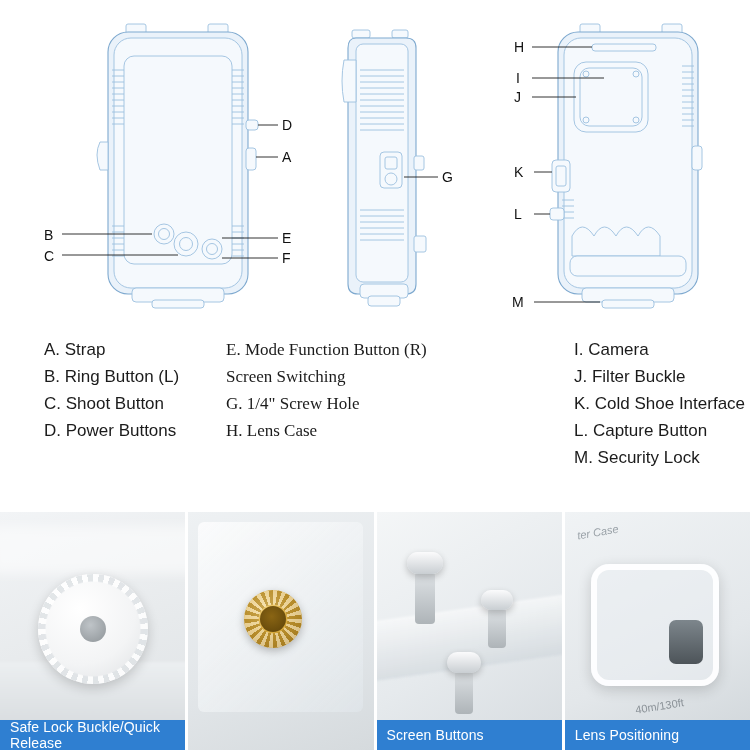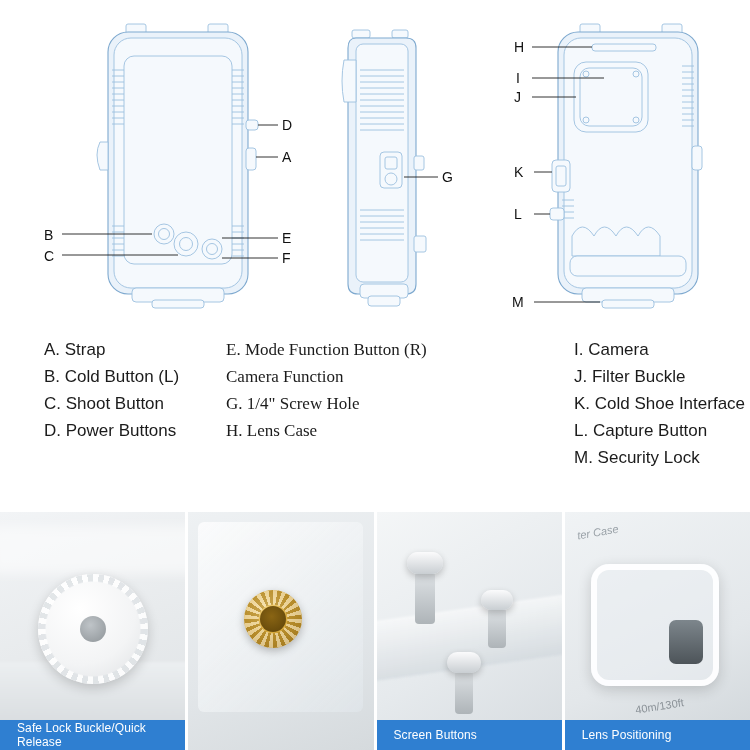--- a/index.html
+++ b/index.html
@@ -66,24 +66,24 @@
   .photo .scene {
     position: absolute;
     inset: 0;
   }
   .caption {
     position: absolute;
     left: 0; right: 0; bottom: 0;
     height: 30px;
     background: #2f7fd1;
     color: #ffffff;
-    font-size: 12px;
+    font-size: 14px;
     display: flex;
     align-items: center;
-    padding-left: 17px;
+    padding-left: 10px;
     letter-spacing: .1px;
   }
 
   
   .p1 .scene { background: linear-gradient(160deg,#f2f4f6 0%,#e7eaec 55%,#dfe3e6 100%); }
   .p1 .blurbar {
     position:absolute; left:-10px; top:14px; width:230px; height:48px;
     background:rgba(255,255,255,.55); filter:blur(6px); border-radius:8px;
   }
   .p1 .knob {
@@ -371,27 +371,27 @@
         <text class="lbl" x="514" y="177">K</text>
         <text class="lbl" x="514" y="219">L</text>
         <text class="lbl" x="512" y="307">M</text>
       </g>
     </svg>
   </div>
 
   <div id="legend">
     <div class="legend-col c1">
       <div class="legend-item">A. Strap</div>
-      <div class="legend-item">B. Cold Button (L)</div>
+      <div class="legend-item">B. Ring Button (L)</div>
       <div class="legend-item">C. Shoot Button</div>
       <div class="legend-item">D. Power Buttons</div>
     </div>
     <div class="legend-col c2">
       <div class="legend-item">E. Mode Function Button (R)</div>
-      <div class="legend-item">Camera Function</div>
+      <div class="legend-item">Screen Switching</div>
       <div class="legend-item">G. 1/4" Screw Hole</div>
       <div class="legend-item">H. Lens Case</div>
     </div>
     <div class="legend-col c3">
       <div class="legend-item">I. Camera</div>
       <div class="legend-item">J. Filter Buckle</div>
       <div class="legend-item">K. Cold Shoe Interface</div>
       <div class="legend-item">L. Capture Button</div>
       <div class="legend-item">M. Security Lock</div>
     </div>

